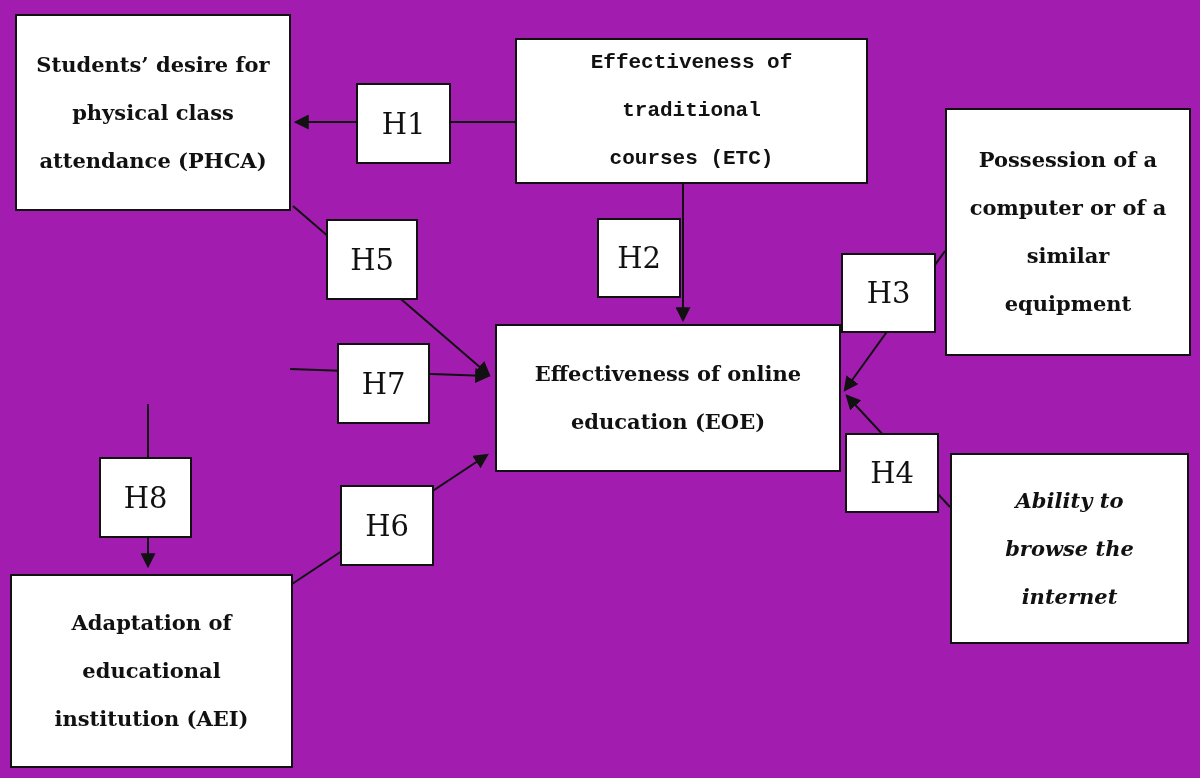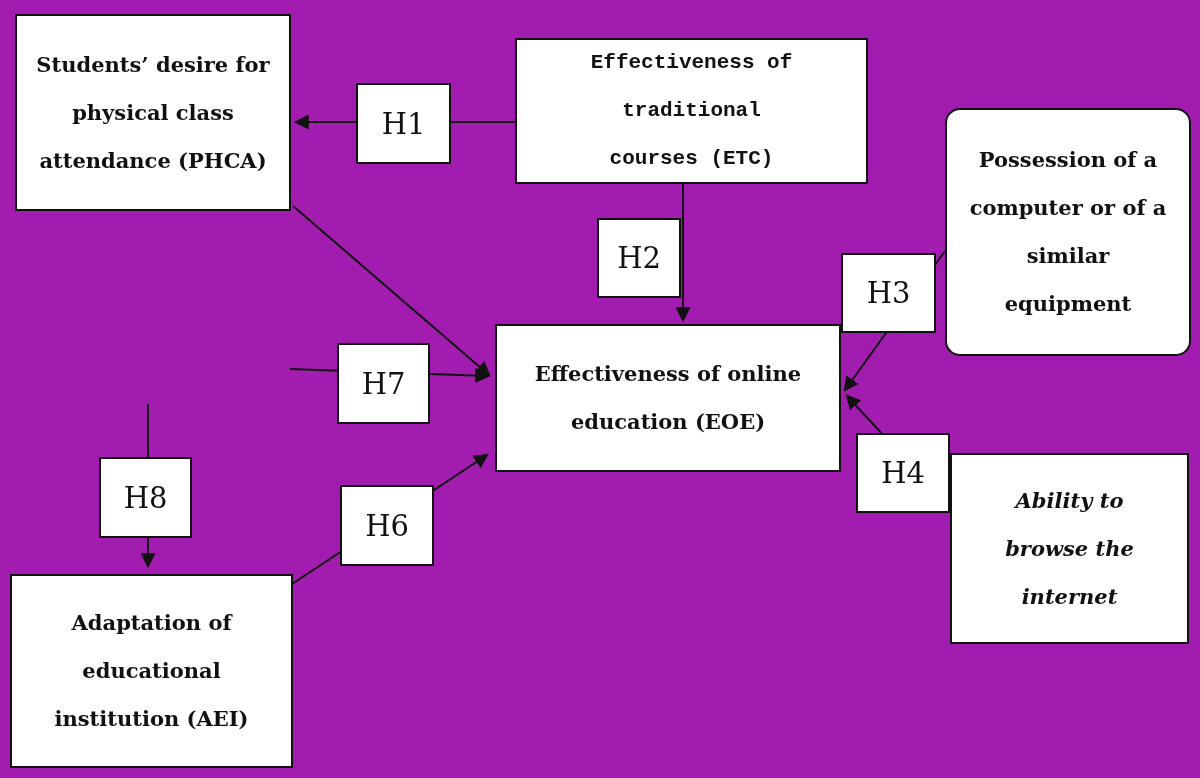--- a/index.html
+++ b/index.html
@@ -69,21 +69,21 @@
     <span>Students’ desire for
 physical class
 attendance (PHCA)</span>
   </div>
 
   <div class="box construct" style="left:515px; top:38px; width:353px; height:146px;font-family:Liberation Mono, monospace;">
     <span>Effectiveness of traditional
 courses (ETC)</span>
   </div>
 
-  <div class="box construct" style="left:945px; top:108px; width:246px; height:248px;border-radius:15px;">
+  <div class="box construct" style="left:945px; top:108px; width:246px; height:248px;">
     <span>Possession of a
 computer or of a
 similar
 equipment</span>
   </div>
 
 
   <div class="box construct" style="left:495px; top:324px; width:346px; height:148px;">
     <span>Effectiveness of online
 education (EOE)</span>
@@ -106,24 +106,27 @@
   </div>
 
   <div class="box hyp" style="left:597px; top:218px; width:84px; height:80px;text-align:center;">
     <span>H2</span>
   </div>
 
   <div class="box hyp" style="left:841px; top:253px; width:95px; height:80px;">
     <span>H3</span>
   </div>
 
-  <div class="box hyp" style="left:845px; top:433px; width:94px; height:80px;margin-left:11px;">
+  <div class="box hyp" style="left:845px; top:433px; width:94px; height:80px;">
     <span>H4</span>
   </div>
 
+  <div class="box hyp" style="left:326px; top:219px; width:92px; height:81px;">
+    <span>H5</span>
+  </div>
 
   <div class="box hyp" style="left:340px; top:485px; width:94px; height:81px;">
     <span>H6</span>
   </div>
 
   <div class="box hyp" style="left:337px; top:343px; width:93px; height:81px;justify-content:center;">
     <span>H7</span>
   </div>
 
   <div class="box hyp" style="left:99px; top:457px; width:93px; height:81px;">

